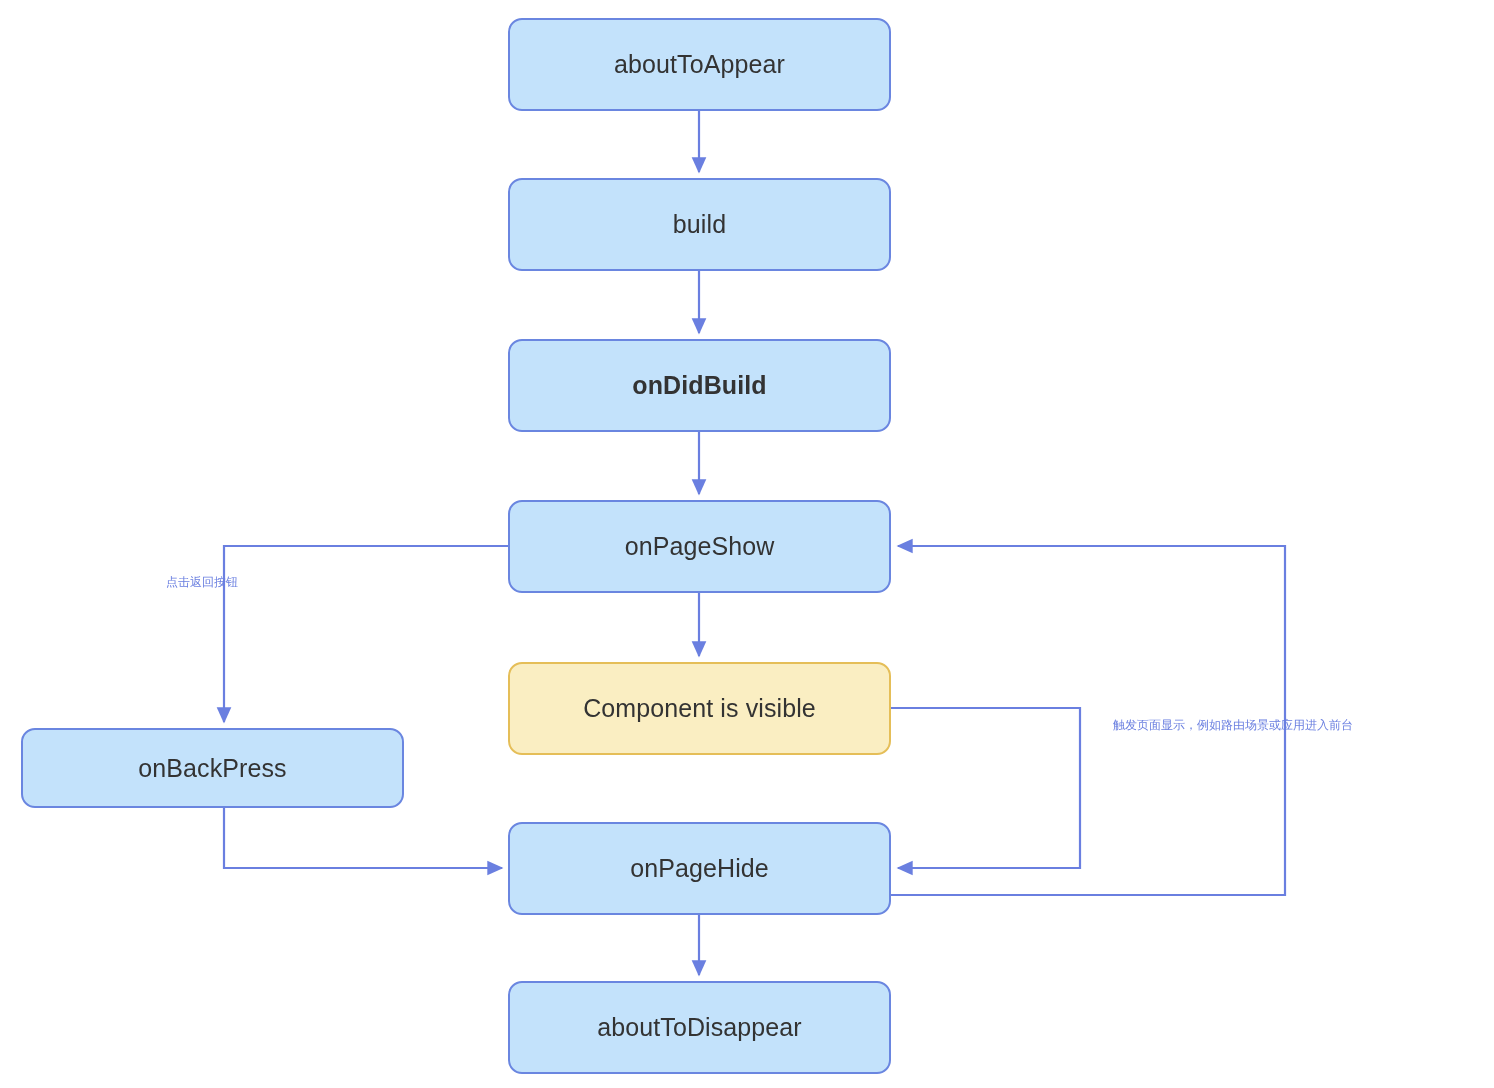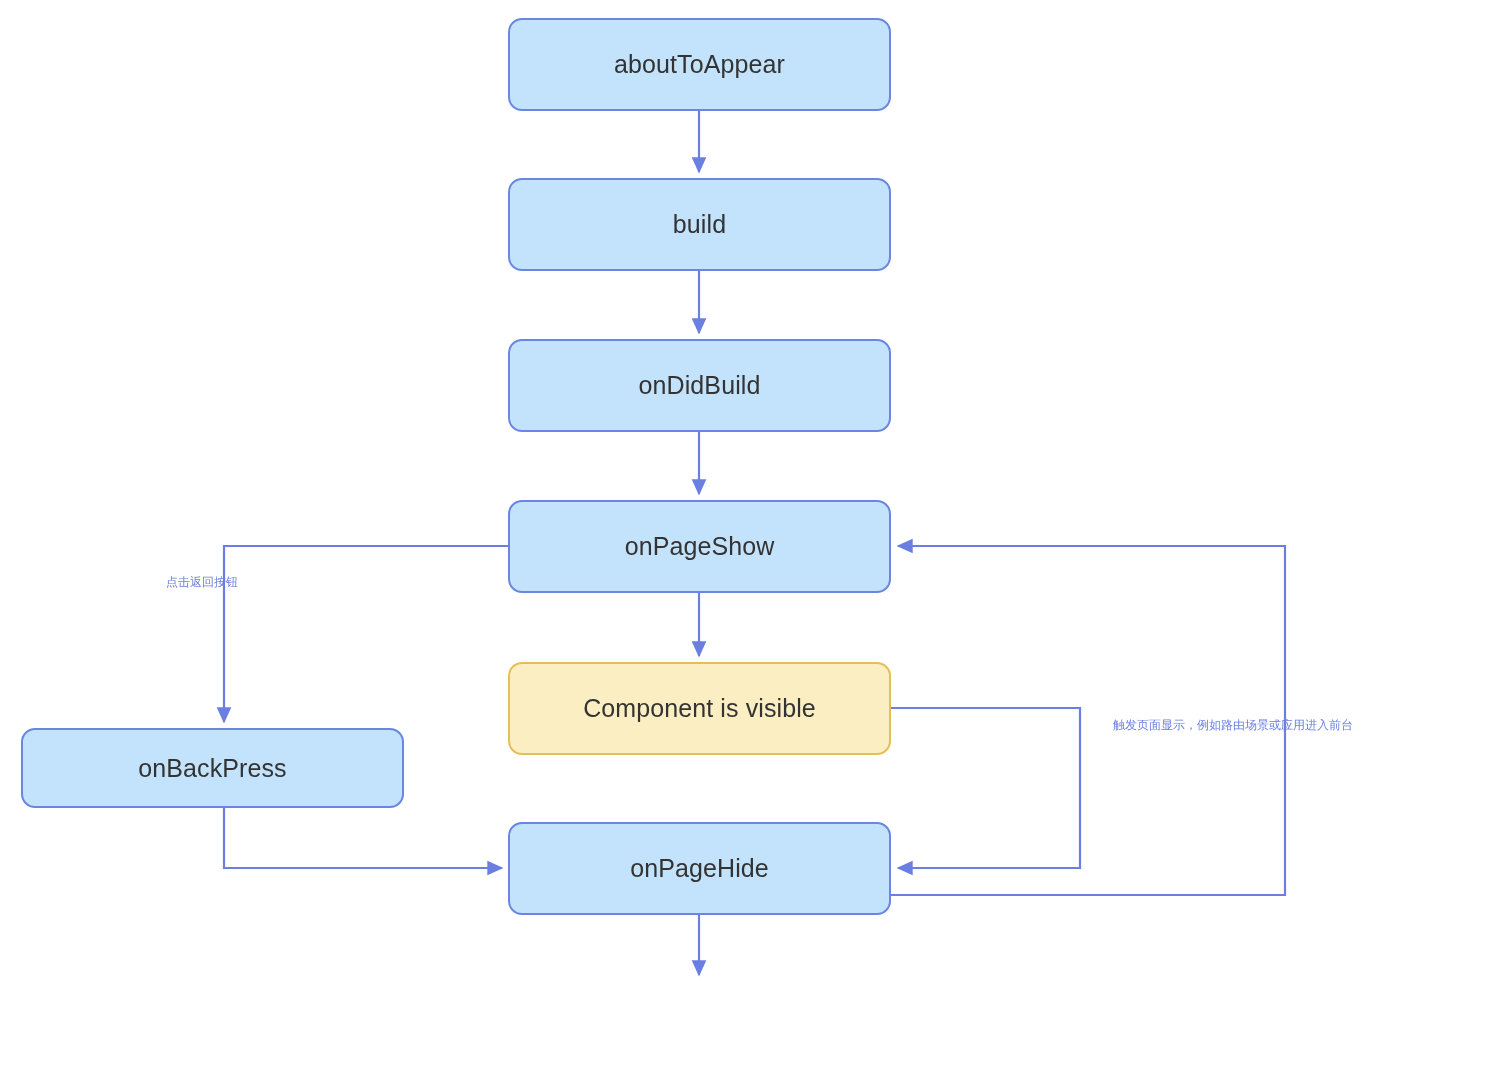--- a/index.html
+++ b/index.html
@@ -90,39 +90,42 @@
   </svg>
 
   <div class="node" style="left:508px; top:18px; width:383px; height:93px;">
     <span>aboutToAppear</span>
   </div>
 
   <div class="node" style="left:508px; top:178px; width:383px; height:93px;">
     <span>build</span>
   </div>
 
-  <div class="node" style="left:508px; top:339px; width:383px; height:93px;">
+  <div class="node" style="left:508px; top:339px; width:383px; height:93px;font-weight:bold;">
     <span>onDidBuild</span>
   </div>
 
   <div class="node" style="left:508px; top:500px; width:383px; height:93px;">
     <span>onPageShow</span>
   </div>
 
   <div class="node accent-yellow" style="left:508px; top:662px; width:383px; height:93px;">
     <span>Component is visible</span>
   </div>
 
   <div class="node" style="left:21px; top:728px; width:383px; height:80px;">
     <span>onBackPress</span>
   </div>
 
   <div class="node" style="left:508px; top:822px; width:383px; height:93px;">
     <span>onPageHide</span>
   </div>
 
+  <div class="node" style="left:508px; top:981px; width:383px; height:93px;">
+    <span>aboutToDisappear</span>
+  </div>
 
   <div class="edge-label" style="left:166px; top:575px;">点击返回按钮</div>
 
 
   <div class="edge-label" style="left:1113px; top:718px;">触发页面显示，例如路由场景或应用进入前台</div>
 
 </div>
 
 </body></html>

